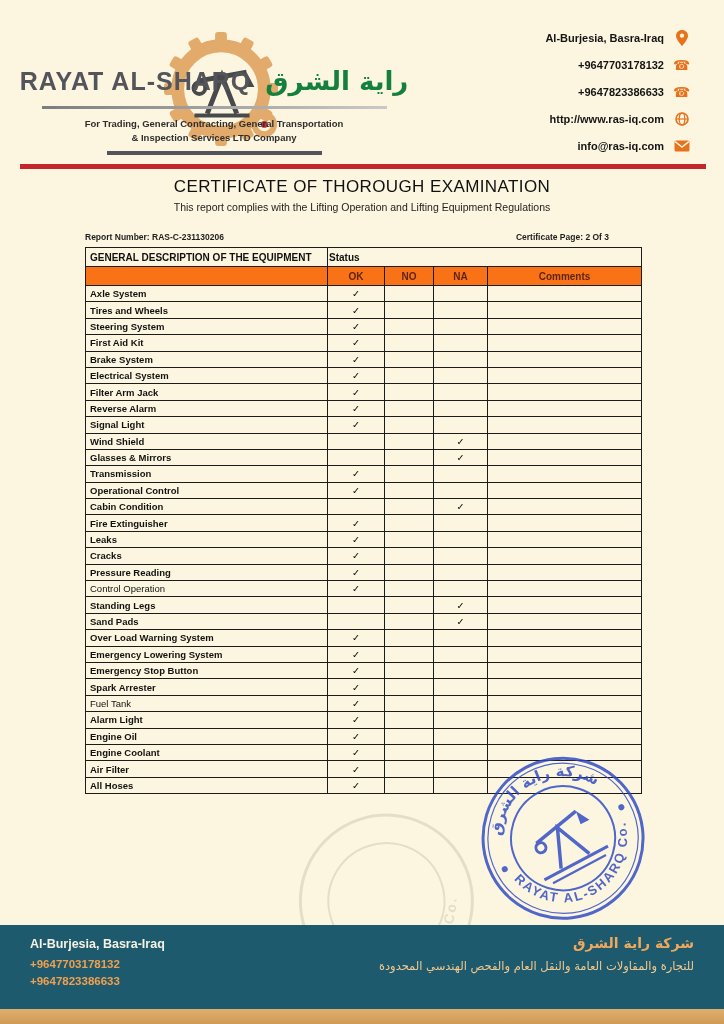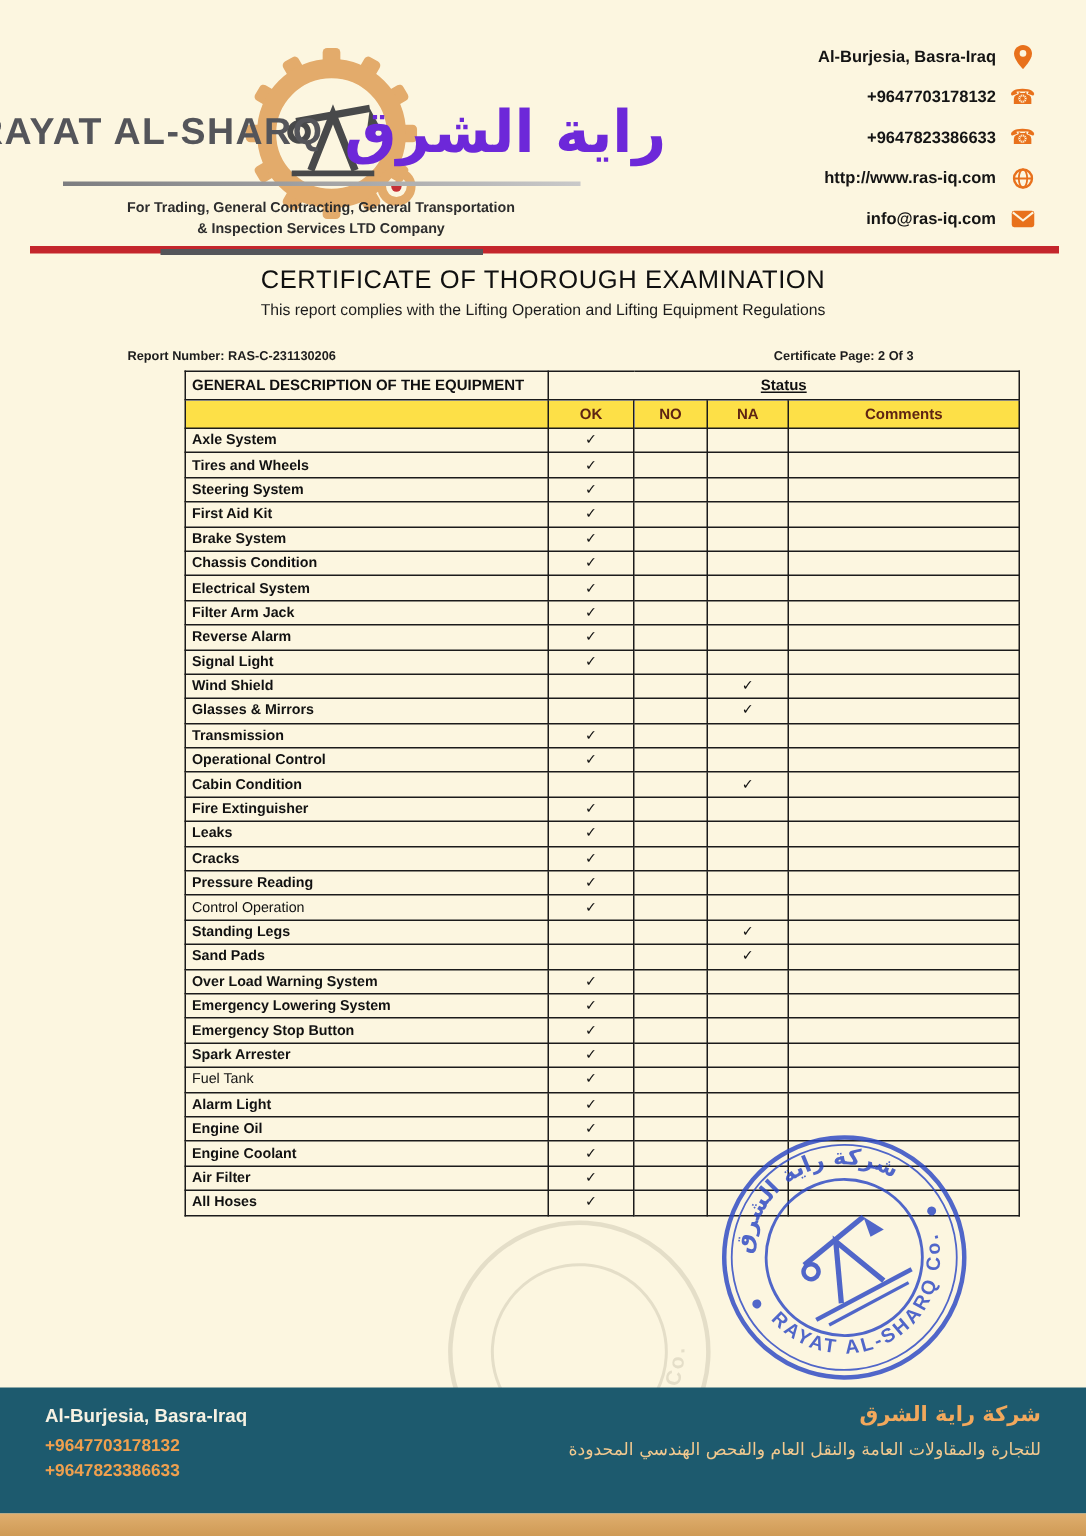--- a/index.html
+++ b/index.html
@@ -6,21 +6,21 @@
   .page{position:relative;width:724px;height:1024px;background:#fcf6e0;
         font-family:"Liberation Sans",sans-serif;overflow:hidden;margin:0 auto;}
 
   
   .header{position:absolute;top:26px;left:34px;width:656px;height:135px;}
   .logo-block{position:absolute;left:0;top:0;width:360px;}
   .gear-svg{position:absolute;left:128px;top:4px;z-index:0;opacity:.95;}
   .brand-row{position:relative;z-index:1;display:flex;align-items:center;
              justify-content:center;gap:14px;margin-top:40px;}
   .brand-en{font-size:25px;font-weight:bold;color:#54555a;letter-spacing:1px;white-space:nowrap;}
-  .brand-ar{font-size:39px;font-weight:bold;color:#6d28d9;
+  .brand-ar{font-size:26px;font-weight:bold;color:#15803d;
             font-family:"DejaVu Sans",sans-serif;white-space:nowrap;}
   .brand-underline{position:relative;z-index:1;height:3px;width:345px;margin:10px auto 8px;
             background:linear-gradient(to right,#7c7d80,#c9c9c9);}
   .tagline{position:relative;z-index:1;text-align:center;font-size:9.5px;font-weight:bold;
            color:#2d2d2d;line-height:1.5;width:360px;}
   .tagline-bar{width:215px;height:4px;background:#54555a;margin:5px auto 0;}
 
   .contacts{position:absolute;right:0;top:4px;width:250px;}
   .contact-line{display:flex;justify-content:flex-end;align-items:center;gap:9px;height:16px;margin-bottom:11px;}
   .contact-text{font-size:11px;font-weight:bold;color:#141414;}
@@ -33,26 +33,26 @@
   .cert-title{position:absolute;top:177px;left:0;width:724px;text-align:center;
               font-size:17px;font-weight:normal;color:#101010;letter-spacing:.4px;}
   .cert-subtitle{position:absolute;top:201px;left:0;width:724px;text-align:center;
               font-size:10.5px;color:#1c1c1c;}
 
   .report-row{position:absolute;top:232px;left:85px;width:524px;display:flex;
               justify-content:space-between;font-size:8.5px;font-weight:bold;color:#1d1d1d;}
 
   
   .table-wrap{position:absolute;top:247px;left:85px;width:556px;z-index:2;}
-  table.eq-table{border-collapse:collapse;width:556px;table-layout:fixed;margin-left:38px;}
+  table.eq-table{border-collapse:collapse;width:556px;table-layout:fixed;}
   .eq-table th,.eq-table td{border:1px solid #1b1b1b;overflow:hidden;white-space:nowrap;}
   .eq-table thead th{height:16px;font-size:10px;color:#101010;}
   th.h-desc{text-align:left;padding:0 4px;font-size:10px;}
-  th.h-status{text-align:center;font-size:10.5px;text-decoration:underline;}
-  tr.orange-row th{background:#fde047;color:#5e2413;font-size:10px;}
+  th.h-status{text-align:left;font-size:10.5px;}
+  tr.orange-row th{background:#f97316;color:#5e2413;font-size:10px;}
   .eq-table tbody td{height:15.4px;font-size:9.5px;padding:0 4px;color:#111;}
   td.c-label{font-weight:bold;}
   td.rw-normal{font-weight:normal;}
   td.c-check{text-align:center;font-family:"DejaVu Sans",sans-serif;font-size:10.5px;
              color:#2e2e2e;font-weight:normal;padding:0;}
 
   
   .stamp{position:absolute;left:478px;top:752px;z-index:3;transform:rotate(-28deg);opacity:.82;}
   .watermark{position:absolute;left:292px;top:806px;z-index:1;transform:rotate(-18deg);opacity:.16;}
 
@@ -223,27 +223,20 @@
             <td class="c-comments"></td>
           </tr>
           <tr>
             <td class="c-label">Brake System</td>
             <td class="c-check">✓</td>
             <td class="c-check"></td>
             <td class="c-check"></td>
             <td class="c-comments"></td>
           </tr>
           <tr>
-            <td class="c-label">Chassis Condition</td>
-            <td class="c-check">✓</td>
-            <td class="c-check"></td>
-            <td class="c-check"></td>
-            <td class="c-comments"></td>
-          </tr>
-          <tr>
             <td class="c-label">Electrical System</td>
             <td class="c-check">✓</td>
             <td class="c-check"></td>
             <td class="c-check"></td>
             <td class="c-comments"></td>
           </tr>
           <tr>
             <td class="c-label">Filter Arm Jack</td>
             <td class="c-check">✓</td>
             <td class="c-check"></td>

